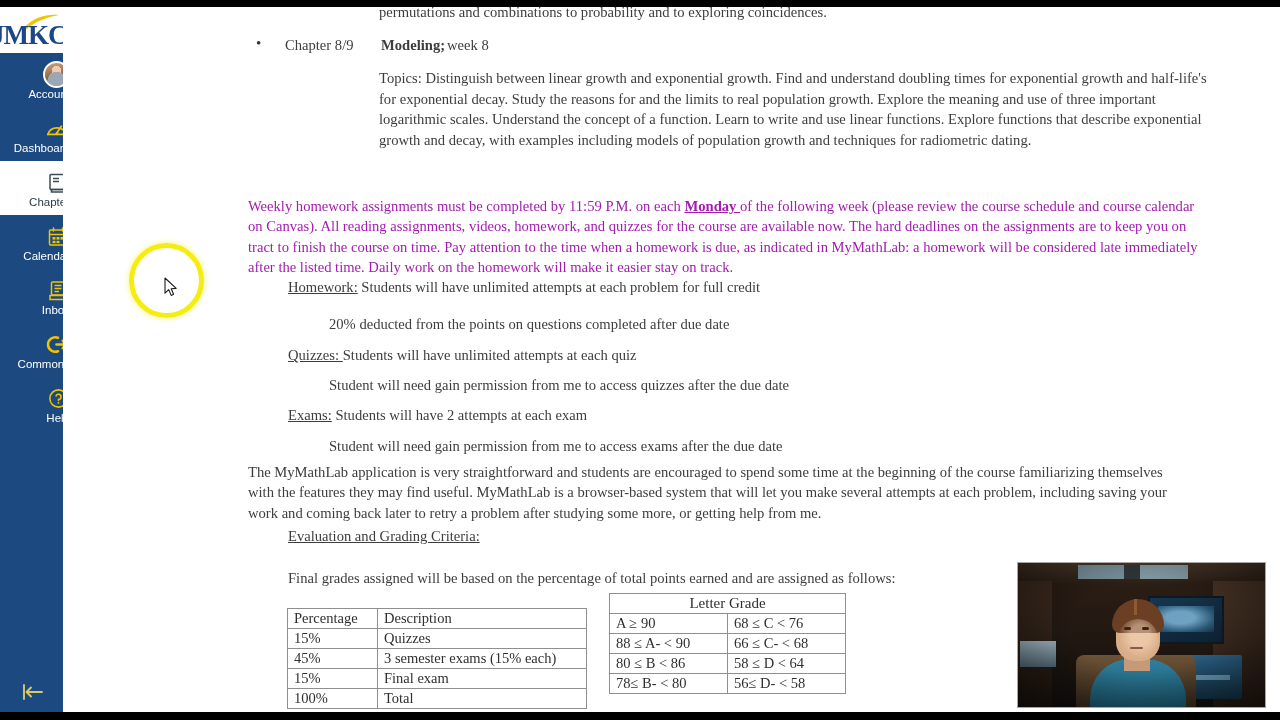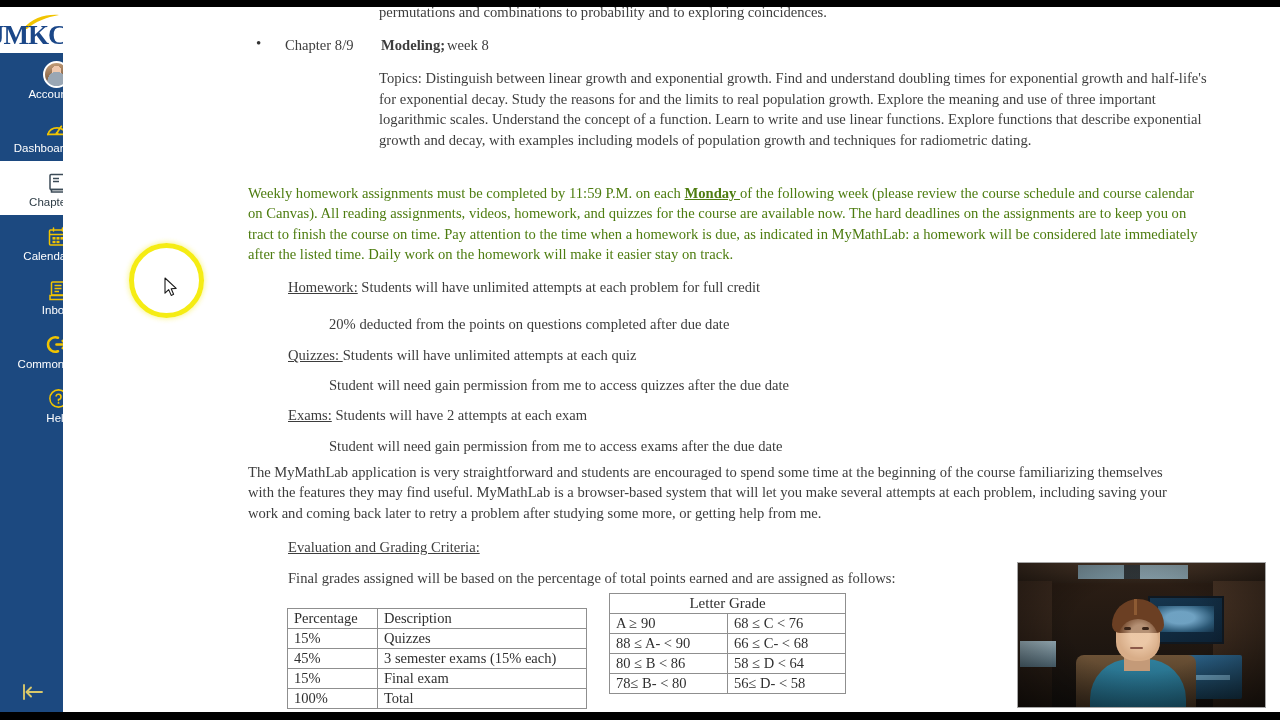--- a/index.html
+++ b/index.html
@@ -376,21 +376,21 @@
 
       <div class="ln" style="left:316px; top:-4px;">permutations and combinations to probability and to exploring coincidences.</div>
 
       <span class="bullet-dot" style="left:193px; top:28px;">•</span>
       <div class="ln" style="left:222px; top:29px;">Chapter 8/9</div>
       <div class="ln b" style="left:318px; top:29px;">Modeling;</div>
       <div class="ln" style="left:384px; top:29px;">week 8</div>
 
       <div class="ln wrapline" style="left:316px; top:61px; width:837px; line-height:20.5px; white-space:normal;">Topics: Distinguish between linear growth and exponential growth.  Find and understand doubling times for exponential growth and half-life's for exponential decay.  Study the reasons for and the limits to real population growth.  Explore the meaning and use of three important logarithmic scales.  Understand the concept of a function.  Learn to write and use linear functions.  Explore functions that describe exponential growth and decay, with examples including models of population growth and techniques for radiometric dating.</div>
 
-      <div style="position:absolute; left:185px; top:176px; width:950px; line-height:20.3px; font-size:14.6px; color:#4d7c0f;">
+      <div style="position:absolute; left:185px; top:189px; width:950px; line-height:20.3px; font-size:14.6px; color:#a21caf;">
         <span>Weekly homework assignments must be completed by 11:59 P.M. on each </span><span class="u b">Monday </span><span>of the following week (please review the course schedule and course calendar on Canvas).  All reading assignments, videos, homework, and quizzes for the course are available now.  The hard deadlines on the assignments are to keep you on tract to finish the course on time.  Pay attention to the time when a homework is due, as indicated in MyMathLab: a homework will be considered late immediately after the listed time.  Daily work on the homework will make it easier stay on track.</span>
       </div>
 
       <div style="position:absolute; left:225px; top:271px;">
         <span class="ln u" style="position:static;">Homework:</span><span class="ln" style="position:static;"> Students will have unlimited attempts at each problem for full credit</span>
       </div>
 
       <div class="ln" style="left:266px; top:308px;">20% deducted from the points on questions completed after due date</div>
 
       <div style="position:absolute; left:225px; top:339px;">
@@ -400,21 +400,21 @@
       <div class="ln" style="left:266px; top:369px;">Student will need gain permission from me to access quizzes after the due date</div>
 
       <div style="position:absolute; left:225px; top:399px;">
         <span class="ln u" style="position:static;">Exams:</span><span class="ln" style="position:static;"> Students will have 2 attempts at each exam</span>
       </div>
 
       <div class="ln" style="left:266px; top:430px;">Student will need gain permission from me to access exams after the due date</div>
 
       <div style="position:absolute; left:185px; top:455px; width:938px; line-height:20.3px; font-size:14.6px; color:#3d3d3d;">The MyMathLab application is very straightforward and students are encouraged to spend some time at the beginning of the course familiarizing themselves with the features they may find useful.  MyMathLab is a browser-based system that will let you make several attempts at each problem, including saving your work and coming back later to retry a problem after studying some more, or getting help from me.</div>
 
-      <div class="ln u" style="left:225px; top:531px;">Evaluation and Grading Criteria:</div>
+      <div class="ln u" style="left:225px; top:520px;">Evaluation and Grading Criteria:</div>
 
       <div class="ln" style="left:225px; top:562px;">Final grades assigned will be based on the percentage of total points earned and are assigned as follows:</div>
 
       <table class="grid" id="pct-table">
         <thead>
           <tr>
             <th class="c1">Percentage</th>
             <th>Description</th>
           </tr>
         </thead>

